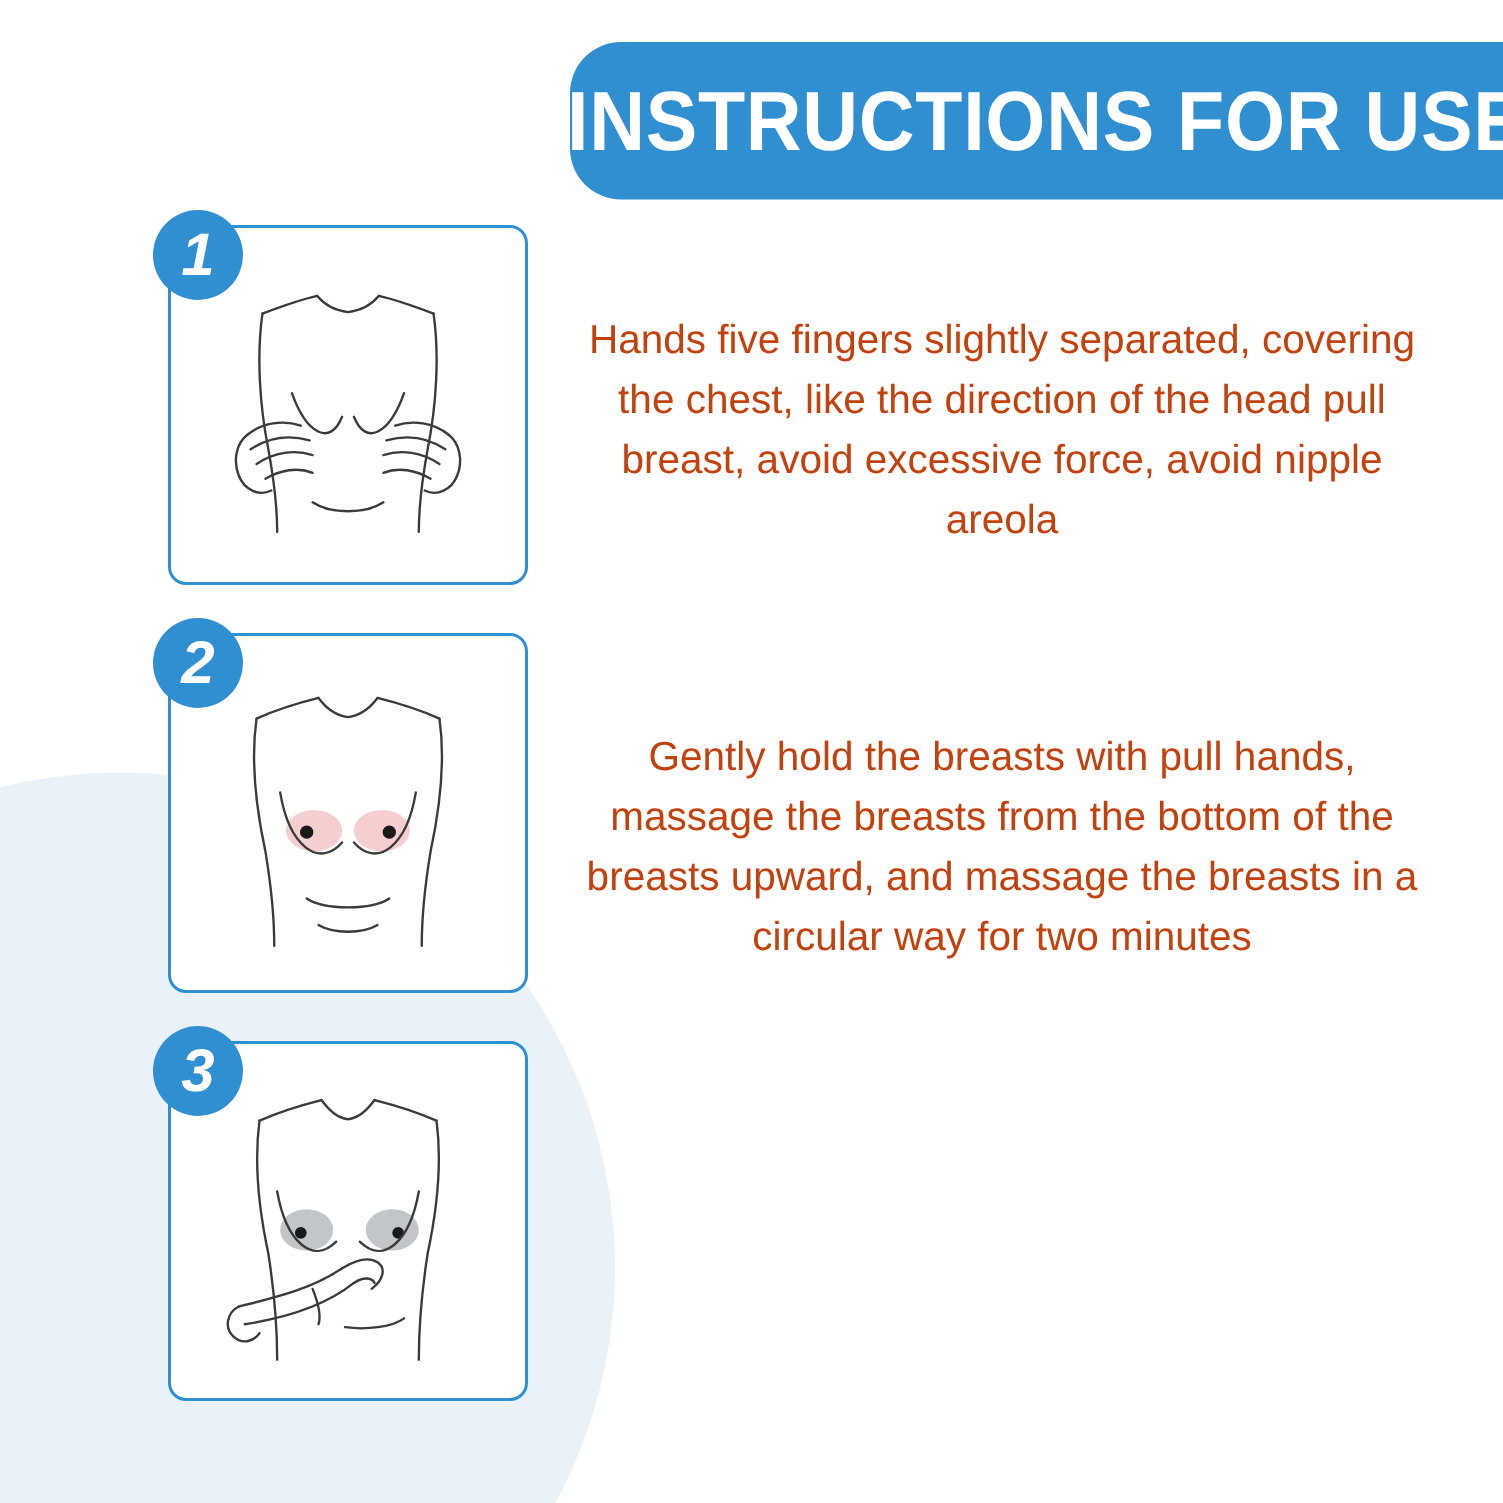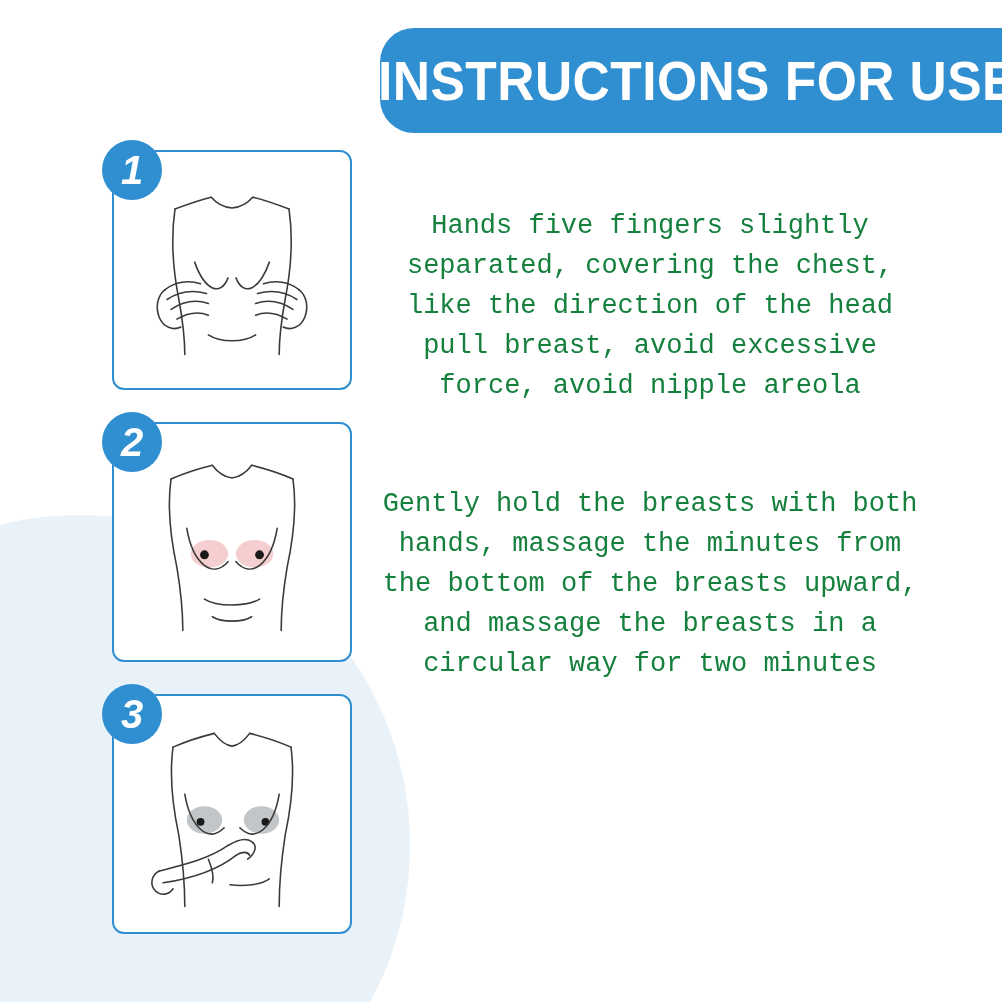--- a/index.html
+++ b/index.html
@@ -94,23 +94,23 @@
     display: flex;
     align-items: center;
     justify-content: center;
     z-index: 3;
   }
   .step-svg { display: block; width: 100%; height: 100%; }
 
   .step-text {
     flex: none;
     width: 560px;
-    margin-left: 18px;
-    color: #15803d;
-    font-family: Liberation Mono, monospace;
+    margin-left: 36px;
+    color: #c2410c;
+    font-family: Liberation Sans, sans-serif;
     font-size: 27px;
     line-height: 40px;
     text-align: center;
   }
   #step-text-1 { padding-top: 56px; }
   #step-text-2 { padding-top: 62px; }
   #step-text-3 { padding-top: 96px; }
 </style>
 </head>
 <body>
@@ -173,21 +173,21 @@
           <path d="M100 42 C106 50 112 54 120 55 C128 54 134 50 140 42"></path>
           <path d="M58 56 C54 84 58 118 64 146 C68 170 70 192 70 210"></path>
           <path d="M182 56 C186 84 182 118 176 146 C172 170 170 192 170 210"></path>
           <path d="M74 106 C80 142 100 158 116 140"></path>
           <path d="M166 106 C160 142 140 158 124 140"></path>
           <path d="M92 178 C104 186 136 186 148 178"></path>
           <path d="M100 196 C110 202 130 202 140 196"></path>
         </g>
       </svg>
     </div>
-    <div class="step-text" id="step-text-2">Gently hold the breasts with both hands, massage the minutes from the bottom of the breasts upward, and massage the breasts in a circular way for two minutes</div>
+    <div class="step-text" id="step-text-2">Gently hold the breasts with pull hands, massage the breasts from the bottom of the breasts upward, and massage the breasts in a circular way for two minutes</div>
   </div>
 
   <div class="step-row">
     <div class="step-figure">
       <div class="step-badge">3</div>
       <svg class="step-svg" viewBox="0 0 240 240">
         <ellipse cx="92" cy="126" rx="18" ry="14" fill="#b9bcbe" opacity="0.85"></ellipse>
         <ellipse cx="150" cy="126" rx="18" ry="14" fill="#b9bcbe" opacity="0.85"></ellipse>
         <circle cx="88" cy="128" r="4" fill="#1a1a1a"></circle>
         <circle cx="154" cy="128" r="4" fill="#1a1a1a"></circle>

